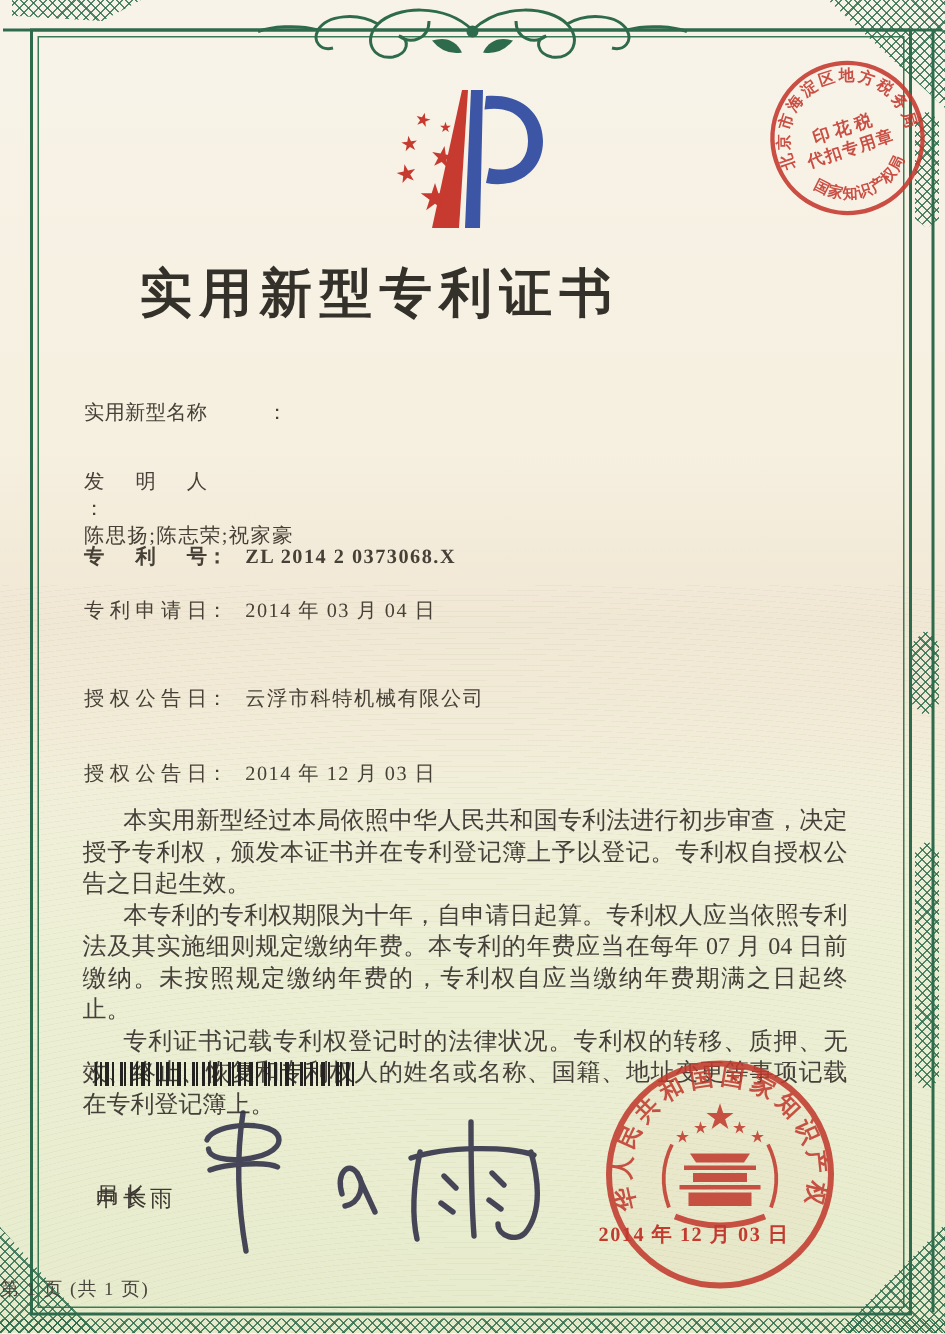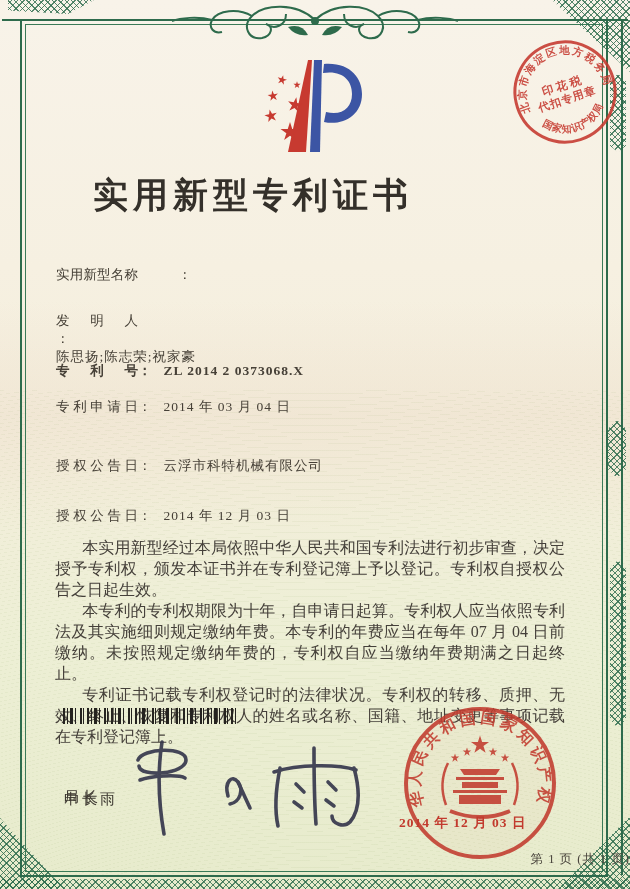--- a/index.html
+++ b/index.html
@@ -46,21 +46,21 @@
       #25231f 4px 5px, rgba(0,0,0,0) 5px 7px,
       #25231f 7px 10px, rgba(0,0,0,0) 10px 12px,
       #25231f 12px 13px, rgba(0,0,0,0) 13px 17px,
       #25231f 17px 19px, rgba(0,0,0,0) 19px 20px,
       #25231f 20px 21px, rgba(0,0,0,0) 21px 24px);}
   .signer-title{position:absolute;left:64px;top:762px;font-size:15px;letter-spacing:4px;color:#3d3831;margin-top:26px;}
   .signer-name{position:absolute;left:64px;top:790px;font-size:15px;letter-spacing:3px;color:#3d3831;}
   .signature{position:absolute;left:128px;top:738px;width:245px;height:100px;}
   .seal{position:absolute;left:398px;top:701px;width:164px;height:164px;opacity:.88;}
   .seal-date{position:absolute;left:399px;top:814px;font-size:13.5px;letter-spacing:1px;color:#c23b2e;font-weight:600;}
-  .footer{position:absolute;left:0;top:851px;width:630px;text-align:right;font-size:12.5px;color:#49443c;letter-spacing:1px;}
+  .footer{position:absolute;left:0;top:851px;width:630px;text-align:left;font-size:12.5px;color:#49443c;letter-spacing:1px;}
   svg text{font-family:"Liberation Serif","DejaVu Serif",serif;}
 </style>
 </head>
 <body>
 
 <svg width="0" height="0" style="position:absolute" aria-hidden="true">
   <defs>
     <polygon id="star" points="0,-10 2.25,-3.09 9.51,-3.09 3.63,1.18 5.88,8.09 0,3.82 -5.88,8.09 -3.63,1.18 -9.51,-3.09 -2.25,-3.09"></polygon>
   </defs>
 </svg>

